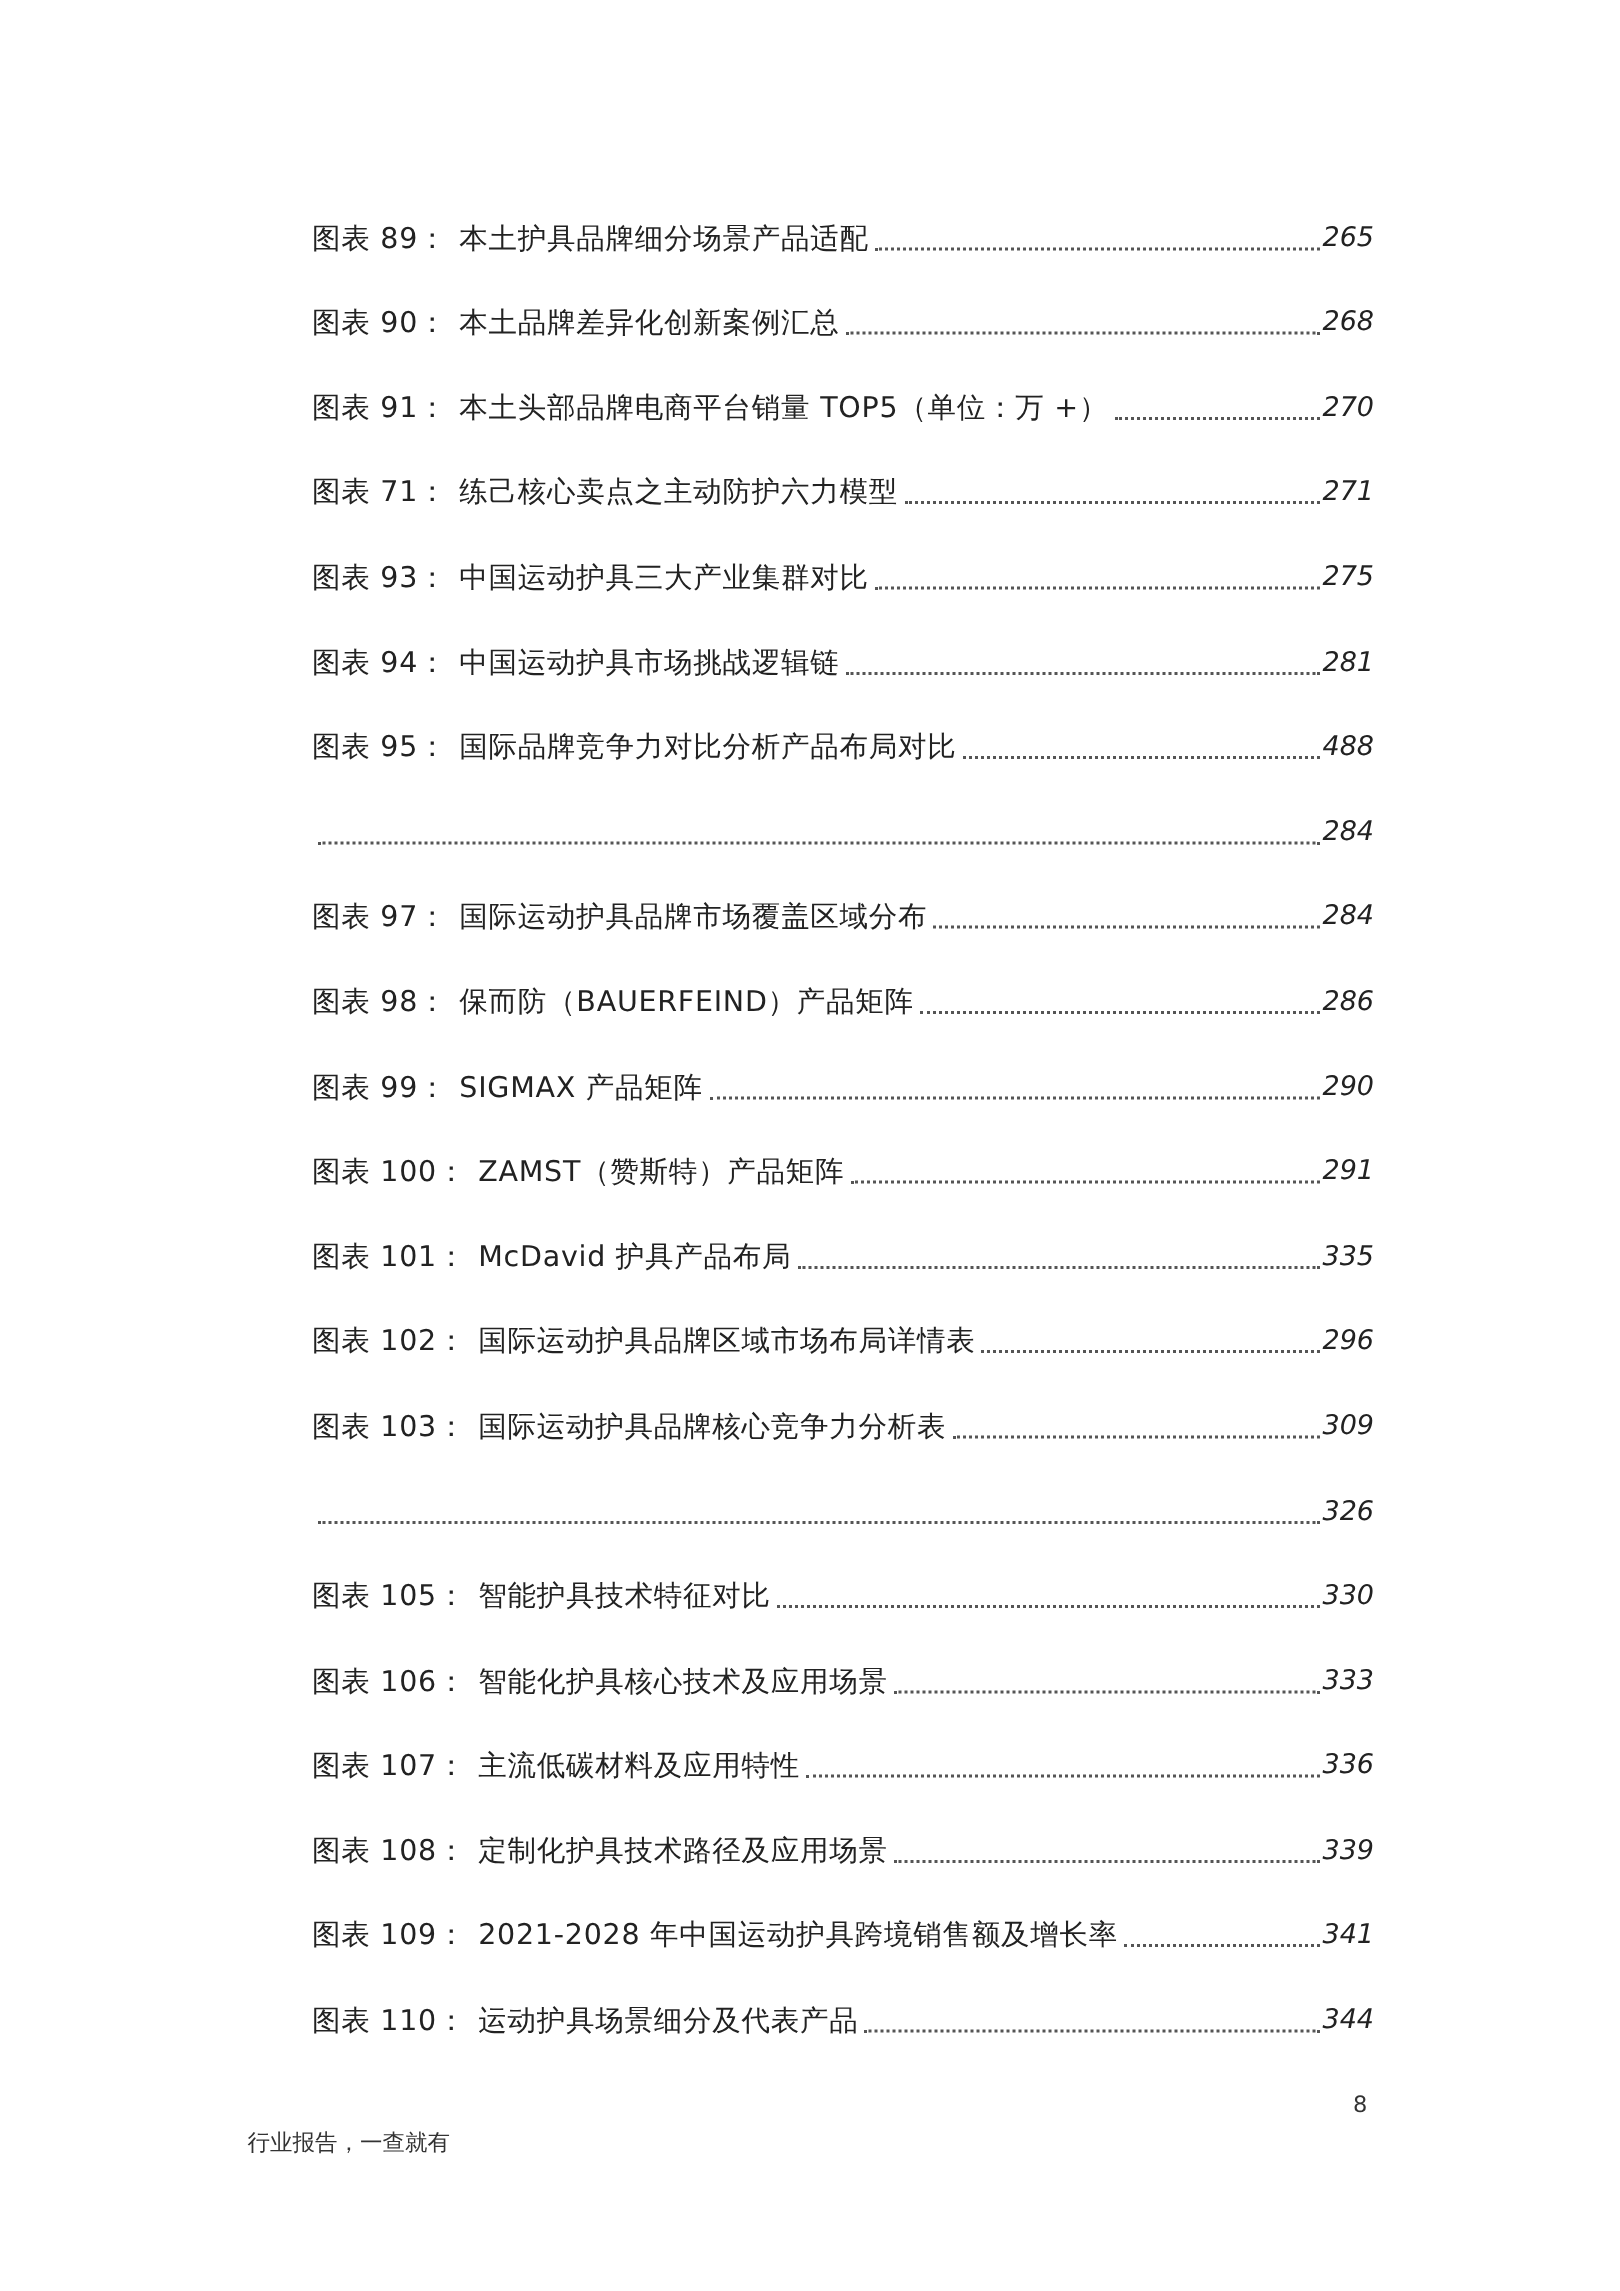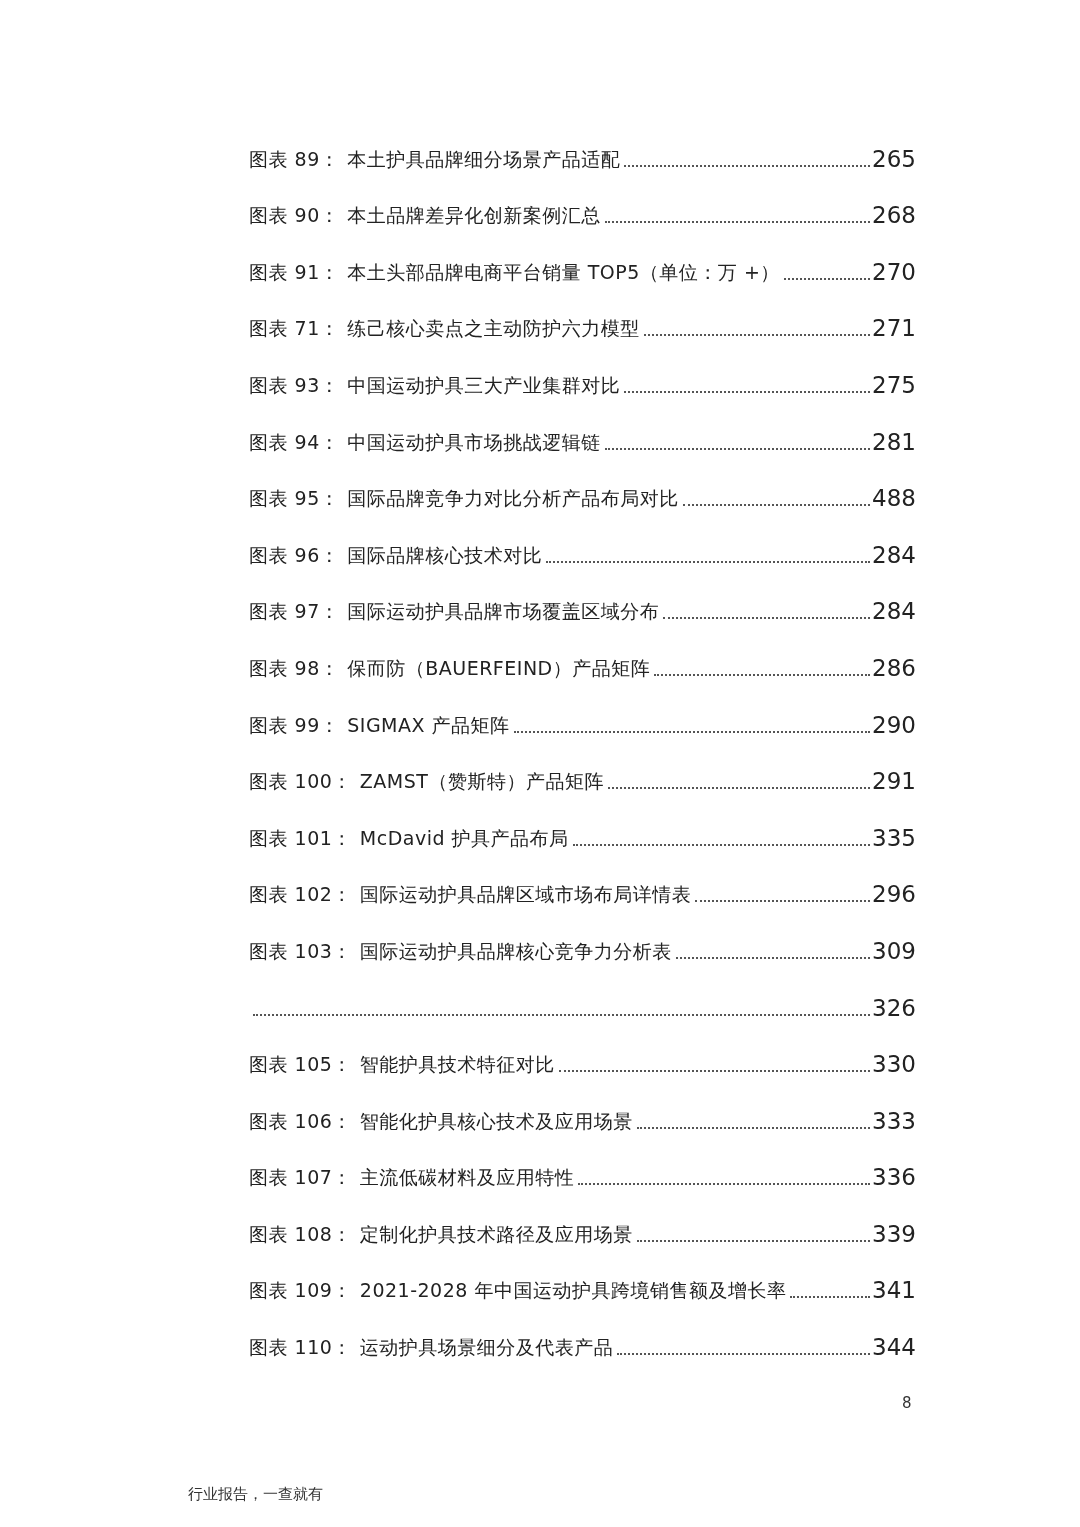--- a/index.html
+++ b/index.html
@@ -23,51 +23,50 @@
     }
     .toc-row {
       display: flex;
       align-items: flex-end;
       height: 56.6px;
       box-sizing: border-box;
       padding-bottom: 26px;
       font-size: 19px;
       line-height: 30px;
       white-space: nowrap;
-      margin-left: 41px;
     }
     .toc-label {
       flex: 0 0 auto;
       letter-spacing: 0.5px;
     }
     .toc-prefix { margin-right: 8px; }
     .toc-leader {
       flex: 1 1 auto;
       border-bottom: 2px dotted #555555;
       margin: 0 2px 7px 4px;
       height: 0;
     }
     .toc-page {
       flex: 0 0 auto;
-      font-size: 23px;
+      font-size: 18px;
+      font-style: italic;
     }
     .page-number {
       position: absolute;
       left: 902px;
       top: 1394px;
       font-size: 15px;
       color: #333333;
     }
     .footer-text {
       position: absolute;
       left: 165px;
-      top: 1485px;
+      top: 1419px;
       font-size: 15px;
       color: #333333;
-      margin-left: 23px;
     }
   </style>
 </head>
 <body>
 
 <div class="toc">
   <div class="toc-row">
     <span class="toc-label"><span class="toc-prefix">图表 89：</span><span>本土护具品牌细分场景产品适配</span></span>
     <span class="toc-leader"></span>
     <span class="toc-page">265</span>
@@ -96,21 +95,20 @@
     <span class="toc-label"><span class="toc-prefix">图表 94：</span><span>中国运动护具市场挑战逻辑链</span></span>
     <span class="toc-leader"></span>
     <span class="toc-page">281</span>
   </div>
   <div class="toc-row">
     <span class="toc-label"><span class="toc-prefix">图表 95：</span><span>国际品牌竞争力对比分析产品布局对比</span></span>
     <span class="toc-leader"></span>
     <span class="toc-page">488</span>
   </div>
   <div class="toc-row">
-    <span class="toc-label"><span class="toc-prefix">图表 96：</span><span>国际品牌核心技术对比</span></span>
     <span class="toc-leader"></span>
     <span class="toc-page">284</span>
   </div>
   <div class="toc-row">
     <span class="toc-label"><span class="toc-prefix">图表 97：</span><span>国际运动护具品牌市场覆盖区域分布</span></span>
     <span class="toc-leader"></span>
     <span class="toc-page">284</span>
   </div>
   <div class="toc-row">
     <span class="toc-label"><span class="toc-prefix">图表 98：</span><span>保而防（BAUERFEIND）产品矩阵</span></span>

